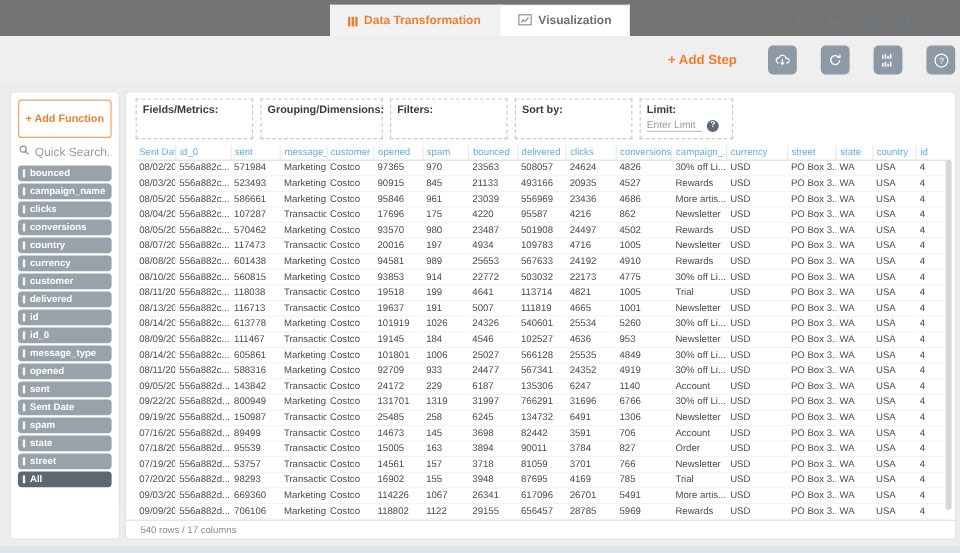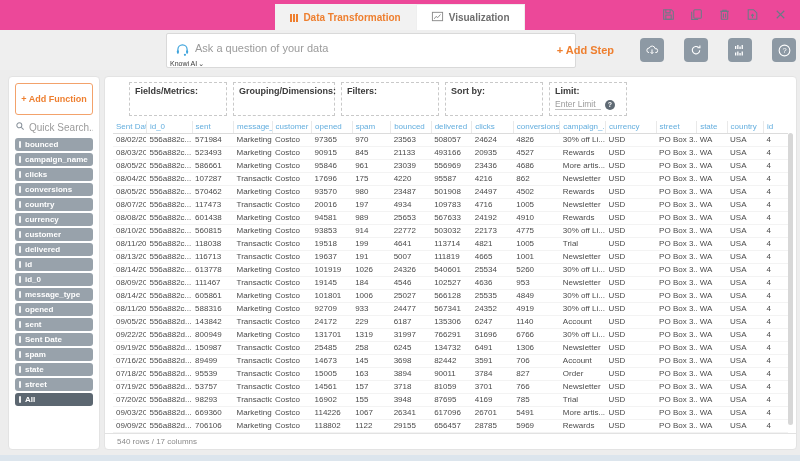--- a/index.html
+++ b/index.html
@@ -1,21 +1,21 @@
 <!DOCTYPE html>
 <html><head>
 <meta charset="utf-8">
 <style>
   * { margin:0; padding:0; box-sizing:border-box; }
   html,body { width:800px; height:461px; overflow:hidden;
     font-family:"Liberation Sans", sans-serif; background:#ffffff; }
   .app { position:relative; width:800px; height:461px; }
 
   
-  .topbar { position:relative; height:30px; background:#ec4899; display:flex; justify-content:center; align-items:flex-end; }
+  .topbar { position:relative; height:30px; background:#737373; display:flex; justify-content:center; align-items:flex-end; }
   .tabs { display:flex; height:26px; }
   .tab { display:flex; align-items:center; gap:5px; padding:0 14px; font-size:10px; font-weight:700; color:#6e6e6e; cursor:pointer; background:#ffffff; border:1px solid #efefef; border-bottom:none; }
   .tab.active { background:#f2f2f2; color:#ee7f2f; border-color:#f2f2f2; }
   .bars-ico { display:inline-flex; gap:1px; align-items:flex-end; }
   .bars-ico i { display:block; width:2px; height:8px; background:#ee7f2f; }
   .winbtns { position:absolute; right:10px; top:6px; display:flex; gap:11px; align-items:center; }
   .winbtn { width:17px; height:17px; border:none; background:transparent; cursor:pointer; padding:0; color:#6d7a86; }
   .winbtn svg { display:block; }
 
   
@@ -36,21 +36,21 @@
   .sidebar { position:absolute; left:8px; top:6px; width:92px; height:374px; background:#ffffff; border:1px solid #e3e3e3; border-radius:4px; padding:6px 6px; overflow:hidden; }
   .addfn { width:100%; height:32px; background:#ffffff; border:1px solid #f3a26b; border-radius:3px; color:#ee7f2f; font-weight:700; font-size:9px; cursor:pointer; font-family:"Liberation Sans", sans-serif; }
   .qsearch { display:flex; align-items:center; gap:3px; height:18px; margin:3px 0 2px 0; }
   .qsearch input { border:none; outline:none; width:64px; font-size:10px; color:#555; background:transparent; font-family:"Liberation Sans", sans-serif; }
   .qsearch input::placeholder { color:#9b9b9b; }
   .pill { display:flex; align-items:center; gap:4px; height:13px; border-radius:3px; background:#98a2ab; color:#ffffff; font-size:8px; font-weight:700; padding:0 4px; margin-bottom:2px; cursor:grab; white-space:nowrap; overflow:hidden; }
   .pill.dark { background:#5c6771; }
   .pill .handle { display:inline-block; width:2px; height:7px; background:rgba(255,255,255,.9); border-radius:1px; flex:0 0 auto; }
 
   .content { position:absolute; left:104px; top:6px; width:693px; height:374px; background:#ffffff; border:1px solid #e3e3e3; border-radius:4px; display:flex; flex-direction:column; overflow:hidden; }
-  .zones { display:flex; gap:6px; padding:5px 24px; }
+  .zones { display:flex; gap:6px; padding:5px 8px; }
   .zone { border:1px dashed #c9c9c9; height:34px; padding:3px 5px; font-size:9px; font-weight:700; color:#3a3a3a; }
   .zone.z0{width:98px;} .zone.z1{width:102px;} .zone.z2{width:98px;} .zone.z3{width:98px;}
   .zone.limit { width:78px; }
   .limit-row { display:flex; align-items:center; gap:4px; margin-top:3px; }
   .limit-row input { width:46px; border:none; border-bottom:1px solid #c2c2c2; outline:none; font-size:8.5px; color:#555; font-family:"Liberation Sans", sans-serif; }
   .limit-row input::placeholder { color:#9b9b9b; }
   .qmark { width:10px; height:10px; border-radius:50%; background:#5f6a74; color:#fff; font-size:7px; font-weight:700; display:flex; align-items:center; justify-content:center; cursor:pointer; }
   .qmark::after { content:"?"; }
 
   .grid { flex:1; overflow:hidden; padding:0 8px; position:relative; }
@@ -118,35 +118,20 @@
       </button>
       <button class="winbtn">
         <svg width="15" height="15" viewBox="0 0 14 14" fill="none" stroke="currentColor" stroke-width="1.1">
           <path d="M3.5 3.5l7 7M10.5 3.5l-7 7"></path>
         </svg>
       </button>
     </div>
   </div>
 
   <div class="toolbar">
-    <div class="searchbox">
-      <span class="headset">
-        <svg width="17" height="17" viewBox="0 0 14 14" fill="none" stroke="#3fa4dc" stroke-width="1">
-          <path d="M3.2 9V7a3.8 3.8 0 0 1 7.6 0v2"></path>
-          <rect x="2.4" y="7.6" width="1.6" height="2.8" rx="0.8" fill="#3fa4dc" stroke="none"></rect>
-          <rect x="10" y="7.6" width="1.6" height="2.8" rx="0.8" fill="#3fa4dc" stroke="none"></rect>
-          <circle cx="9" cy="11.4" r="0.9" fill="#3fa4dc" stroke="none"></circle>
-        </svg>
-      </span>
-      <input type="text" placeholder="Ask a question of your data" style="">
-      <div class="ai-tag">
-        <span>Knowi AI</span>
-        <span class="caret"></span>
-      </div>
-    </div>
     <div class="toolbar-right">
       <span class="add-step">+ Add Step</span>
       <button class="gbtn">
         <svg width="14" height="14" viewBox="0 0 14 14" fill="none" stroke="#ffffff" stroke-width="1">
           <path d="M4 9.6a2.3 2.3 0 1 1 .3-4.6 3 3 0 0 1 5.8.7 2 2 0 1 1 .2 3.9"></path>
           <path d="M7 6.4v4.2M5.6 9.2 7 10.6l1.4-1.4"></path>
         </svg>
       </button>
       <button class="gbtn">
         <svg width="14" height="14" viewBox="0 0 14 14" fill="none" stroke="#ffffff" stroke-width="1.1">

